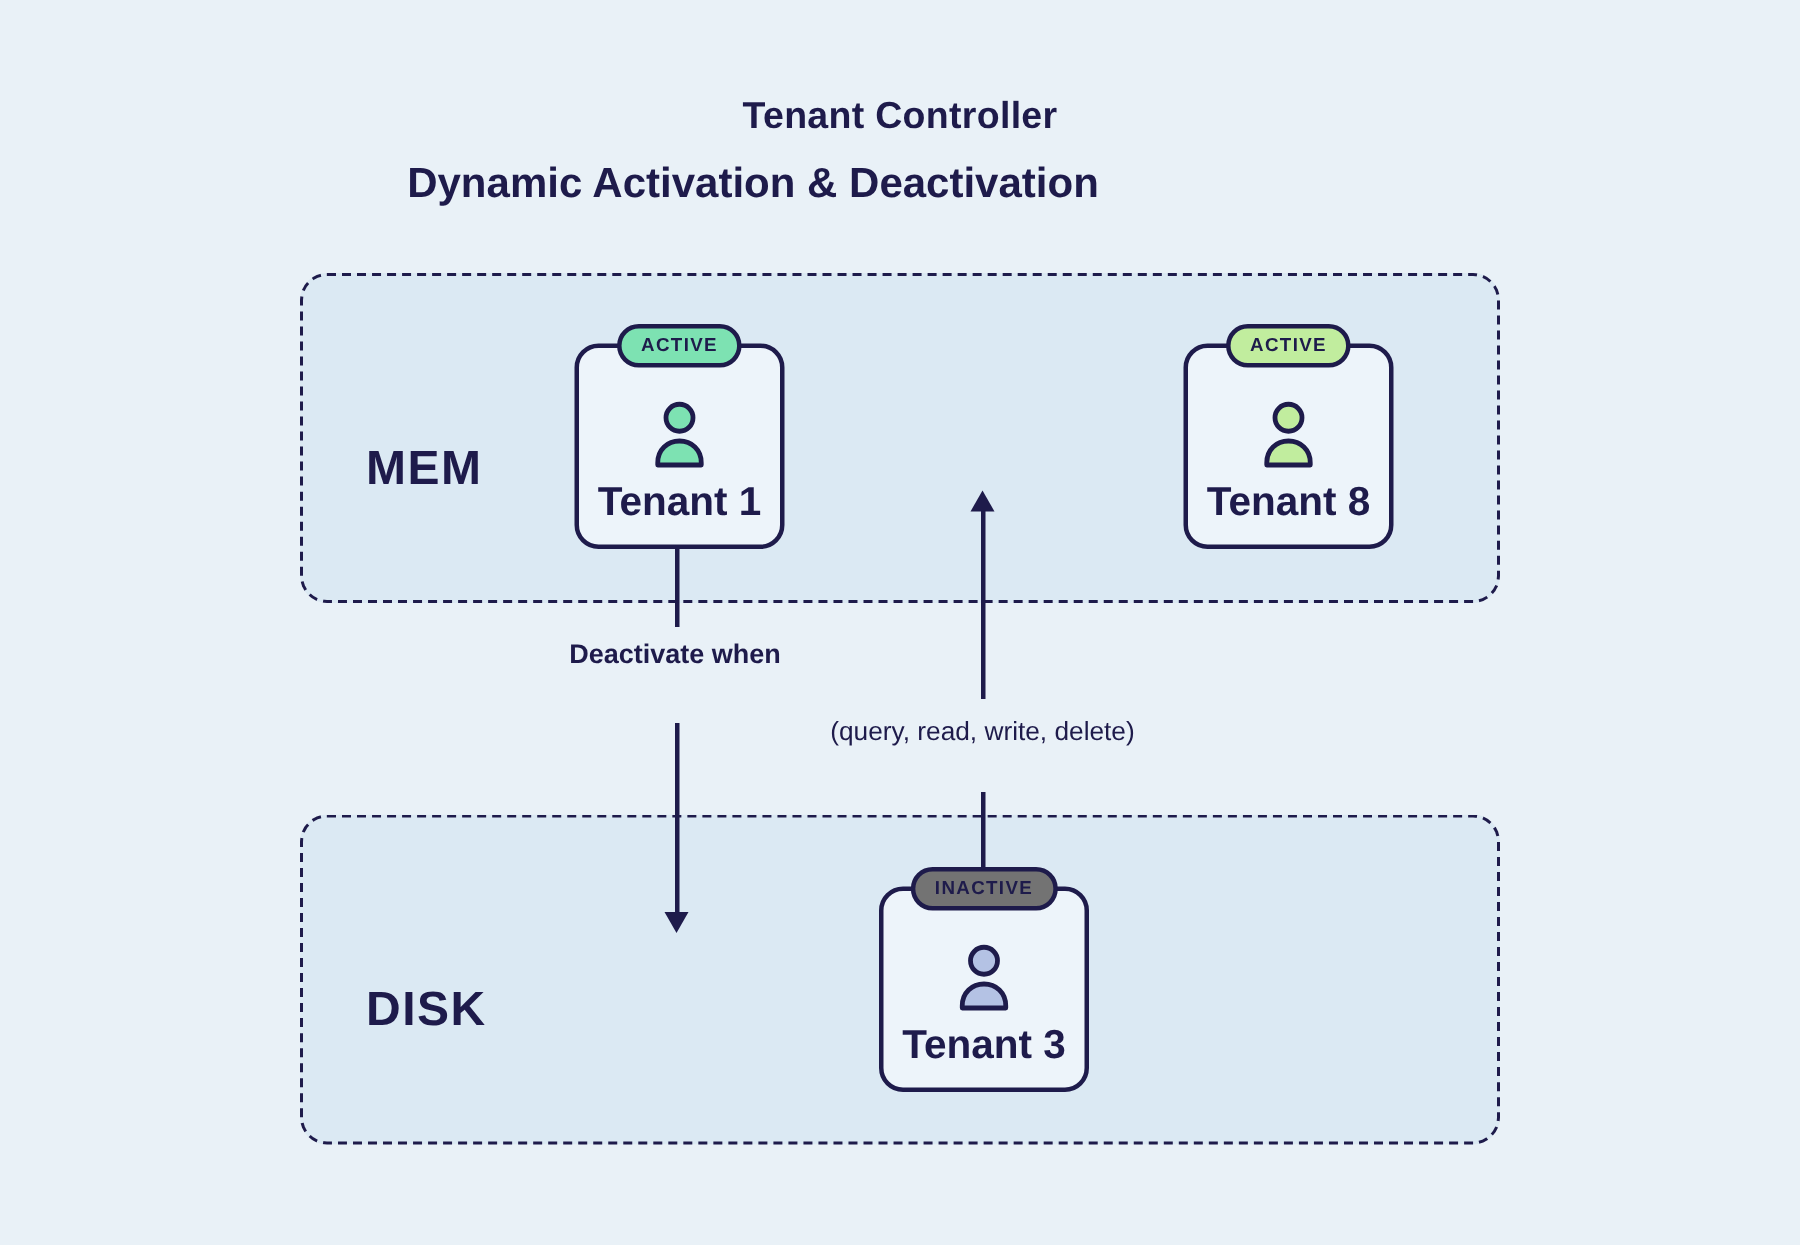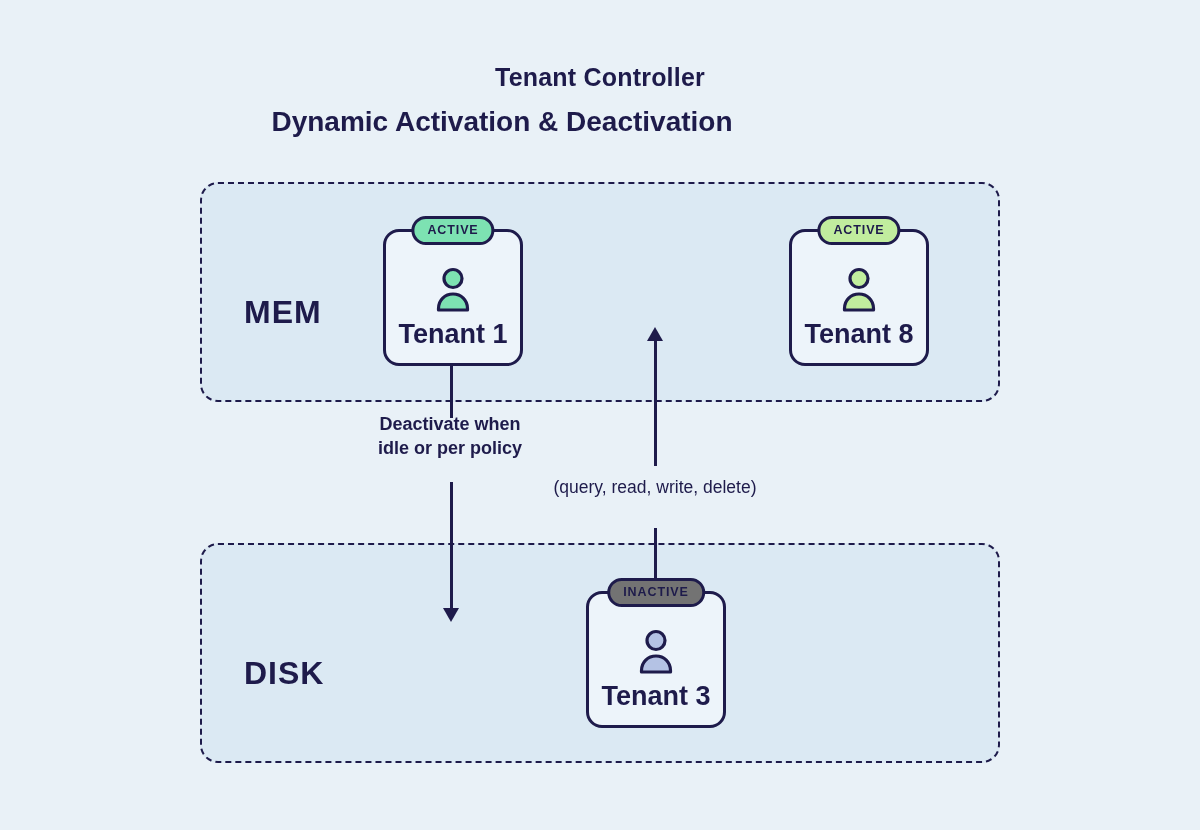--- a/index.html
+++ b/index.html
@@ -133,21 +133,21 @@
     left: 647px; top: 327px;
     border-left: 8.5px solid transparent;
     border-right: 8.5px solid transparent;
     border-bottom: 14px solid #1e1b4b;
   }
   .flow-label {
     position: absolute;
     text-align: center;
     z-index: 2;
   }
-  #deactivate-label { left: 330px; top: 412px; width: 240px; }
+  #deactivate-label { left: 330px; top: 424px; width: 240px; }
   #activate-label   { left: 505px; top: 475px; width: 300px; }
   .fl-strong {
     font-size: 18px;
     line-height: 24px;
     font-weight: 600;
   }
   .fl-normal {
     font-size: 17.5px;
     line-height: 24px;
     font-weight: 400;
@@ -196,21 +196,20 @@
       <circle cx="21" cy="12.5" r="9" class="pfill-lavender" stroke="#1e1b4b" stroke-width="3.2"></circle>
       <path d="M6.5 44 v-1.5 c0 -8.6 6.4 -14.5 14.5 -14.5 s14.5 5.9 14.5 14.5 V44 z" class="pfill-lavender" stroke="#1e1b4b" stroke-width="3.2" stroke-linejoin="round"></path>
     </svg>
   </span>
   <div class="tenant-name">Tenant 3</div>
 </div>
 
 <div class="vline" id="deactivate-line-upper"></div>
 <div class="flow-label" id="deactivate-label">
   <div class="fl-strong">Deactivate when</div>
-  <div class="fl-strong">idle or per policy</div>
 </div>
 <div class="vline" id="deactivate-line-lower"></div>
 <div class="arrowhead down"></div>
 
 <div class="arrowhead up"></div>
 <div class="vline" id="activate-line-upper"></div>
 <div class="flow-label" id="activate-label">
   <div class="fl-normal">(query, read, write, delete)</div>
 </div>
 <div class="vline" id="activate-line-lower"></div>

